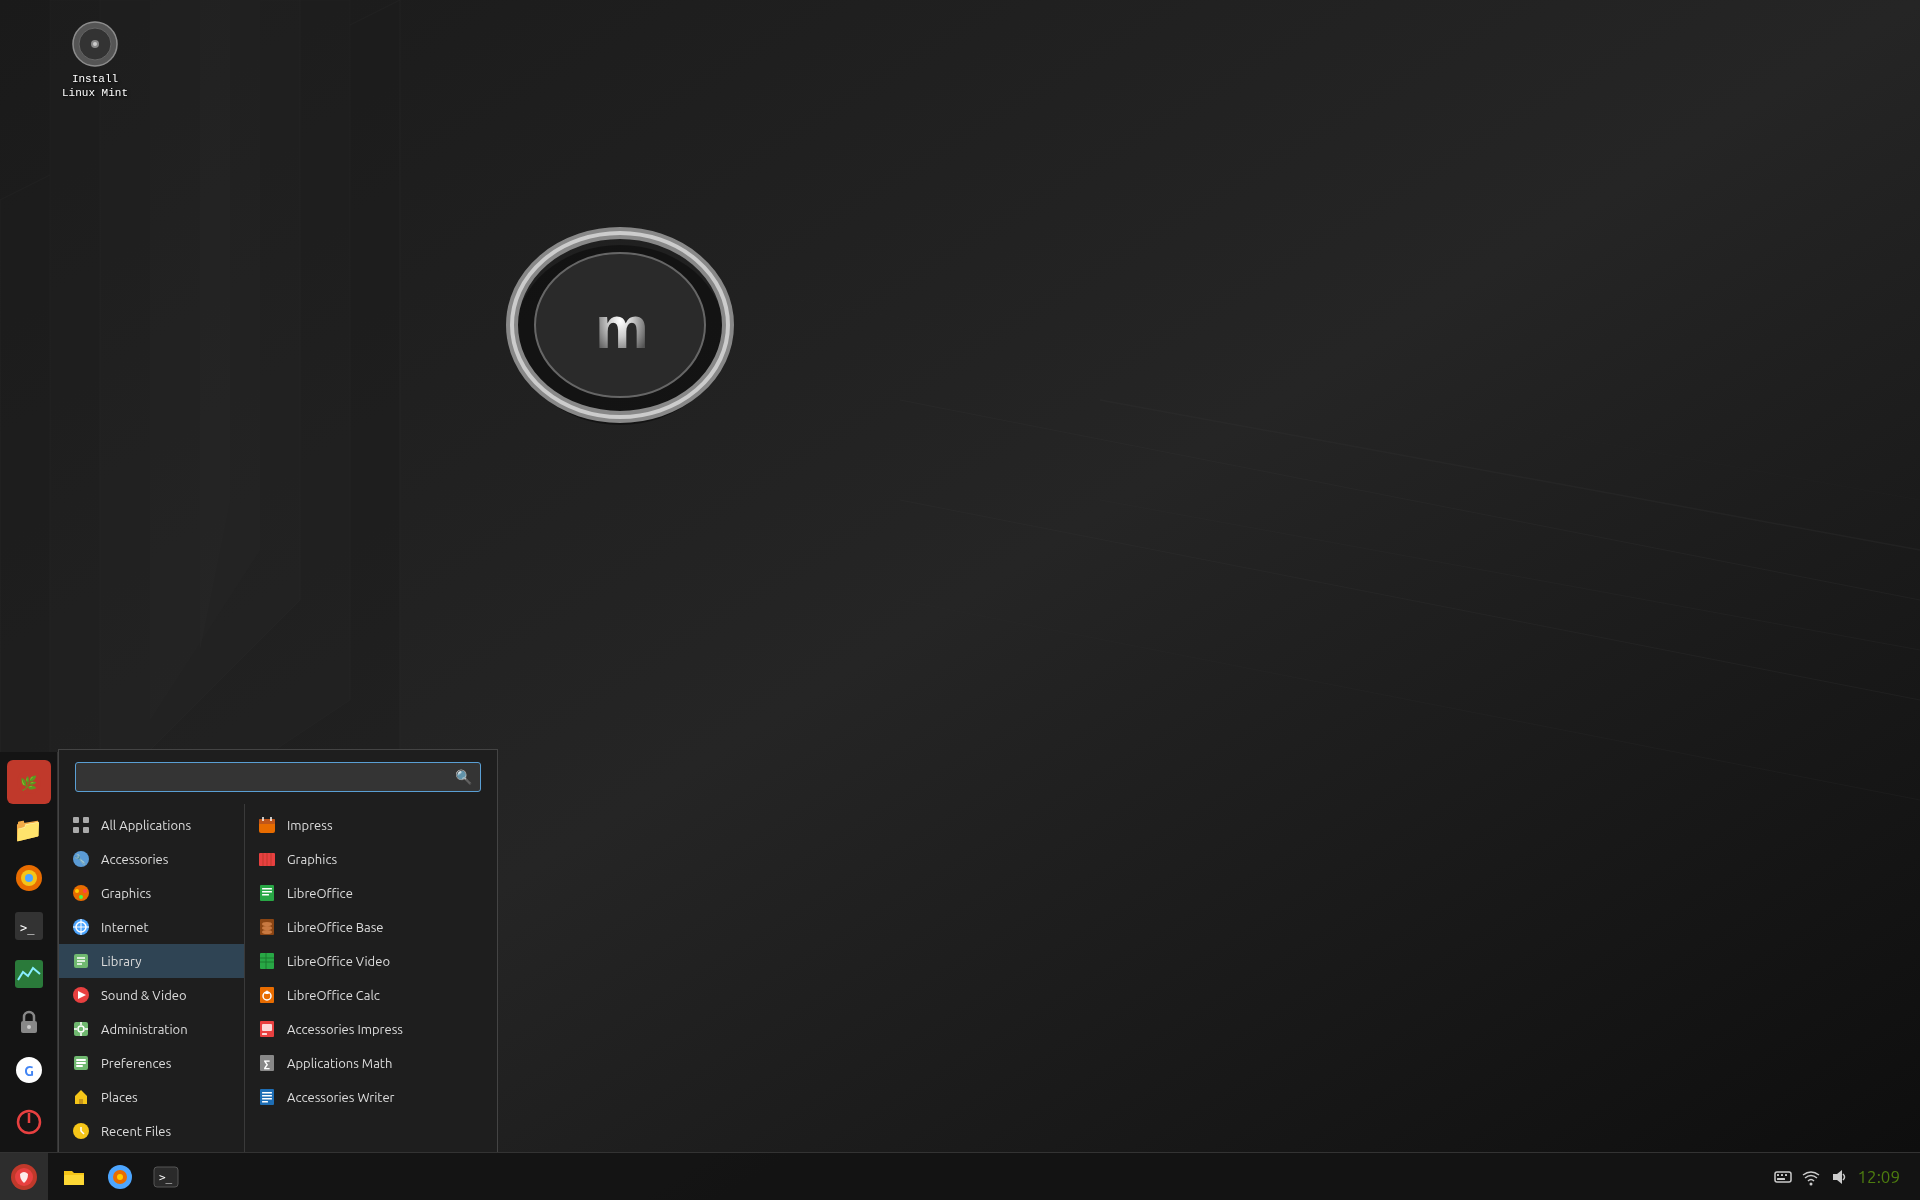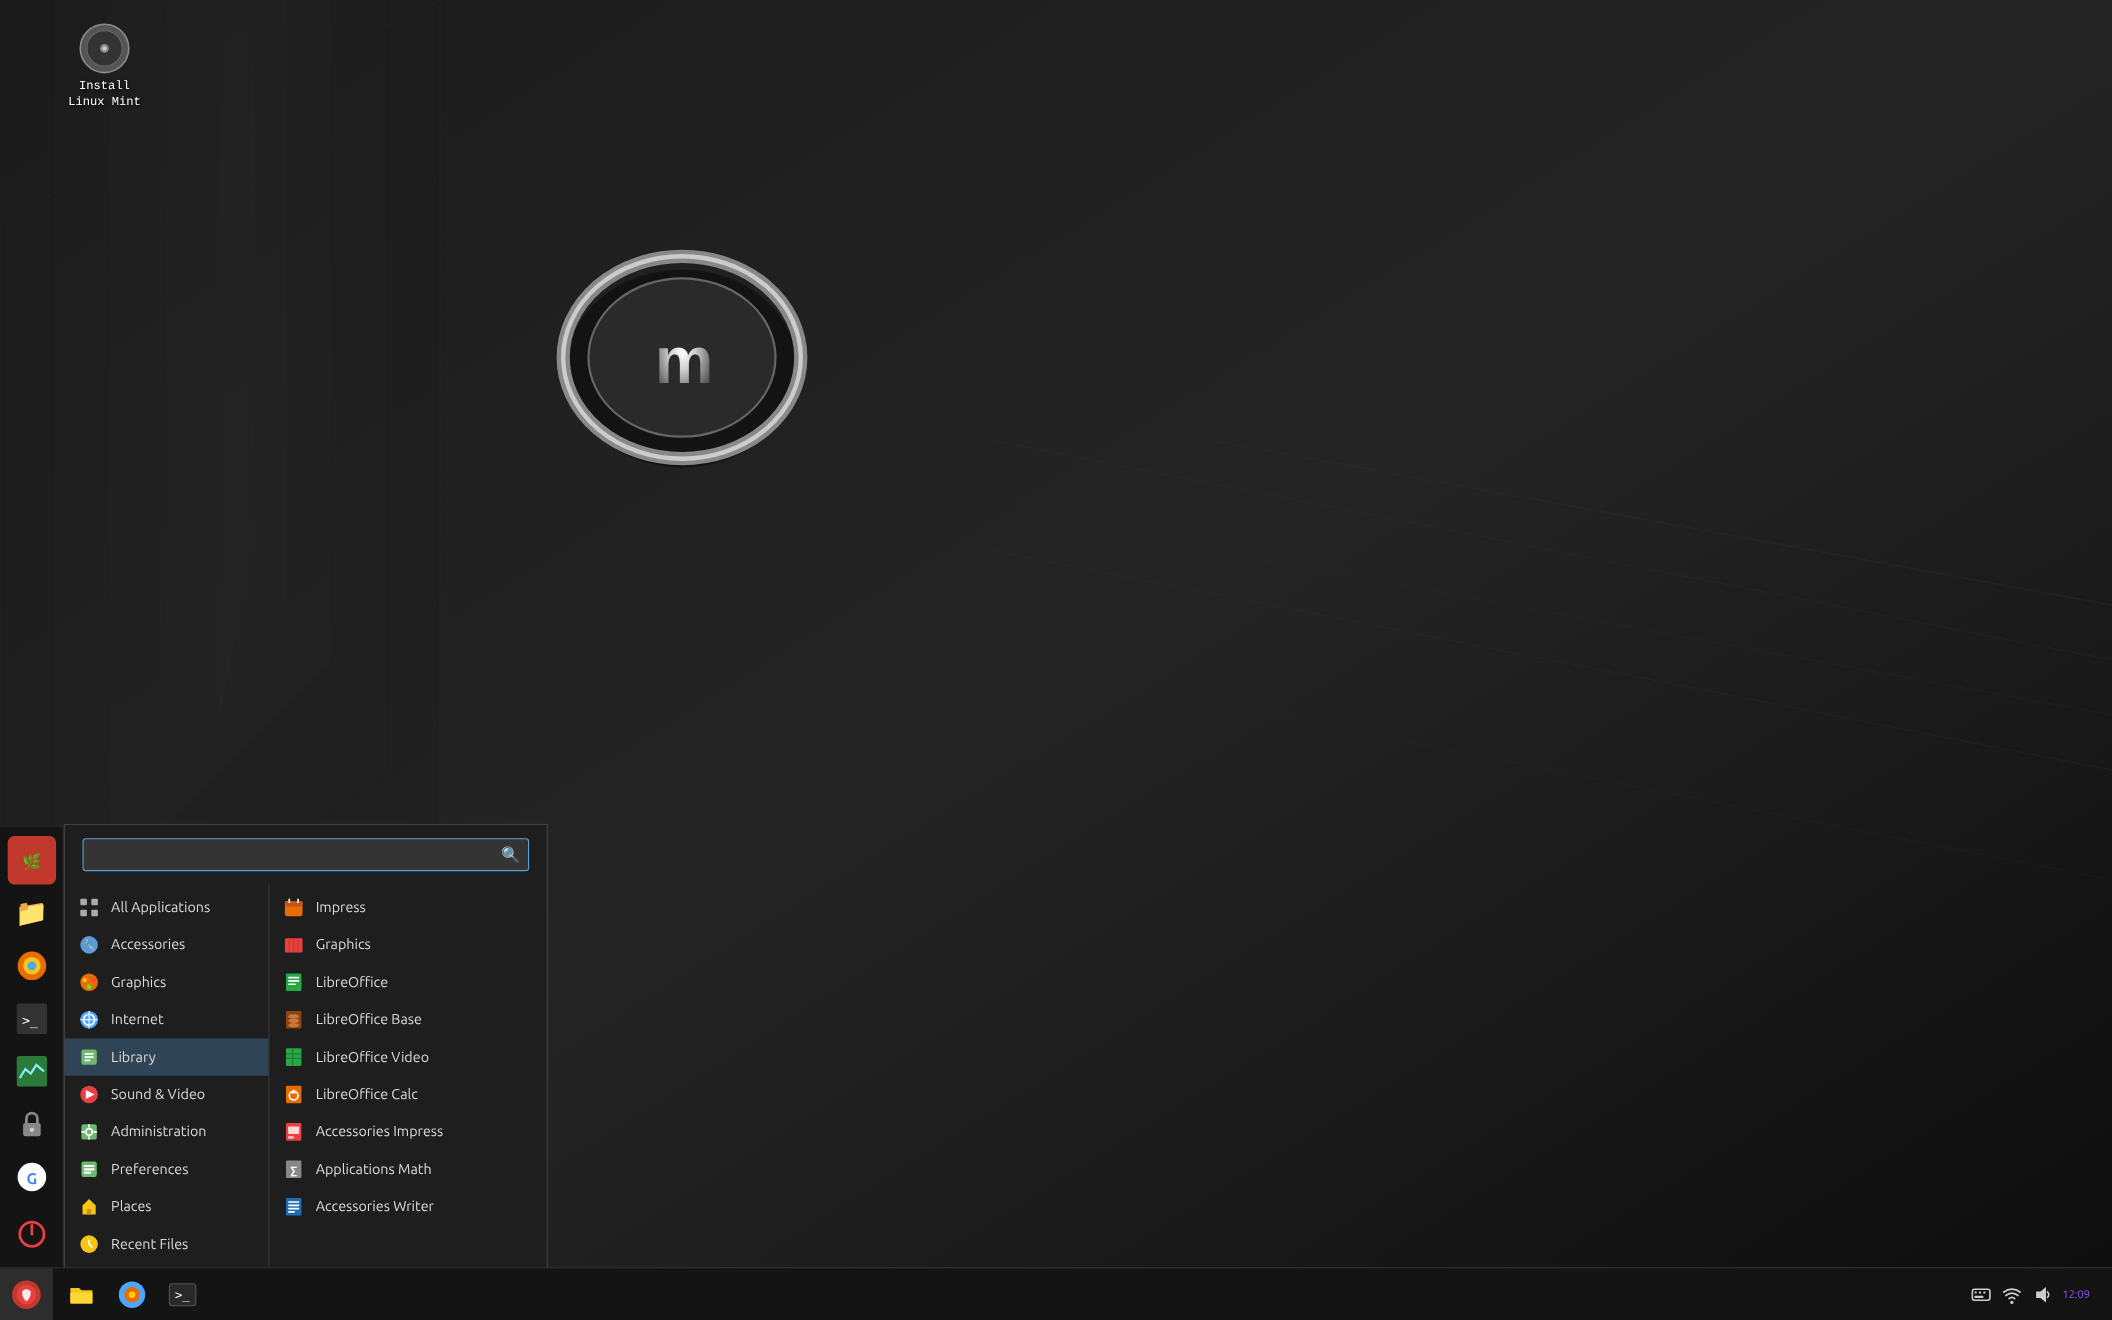--- a/index.html
+++ b/index.html
@@ -114,22 +114,22 @@
       width: 20px;
       height: 20px;
       display: flex;
       align-items: center;
       justify-content: center;
       cursor: pointer;
       color: #ccc;
       font-size: 16px;
     }
     .taskbar-time {
-      color: #8b5cf6;
-      font-size: 10px;
+      color: #4d7c0f;
+      font-size: 17px;
       padding-right: 8px;
       white-space: nowrap;
     }
 
     
     .start-menu {
       position: absolute;
       bottom: 48px;
       left: 0;
       width: 440px;

